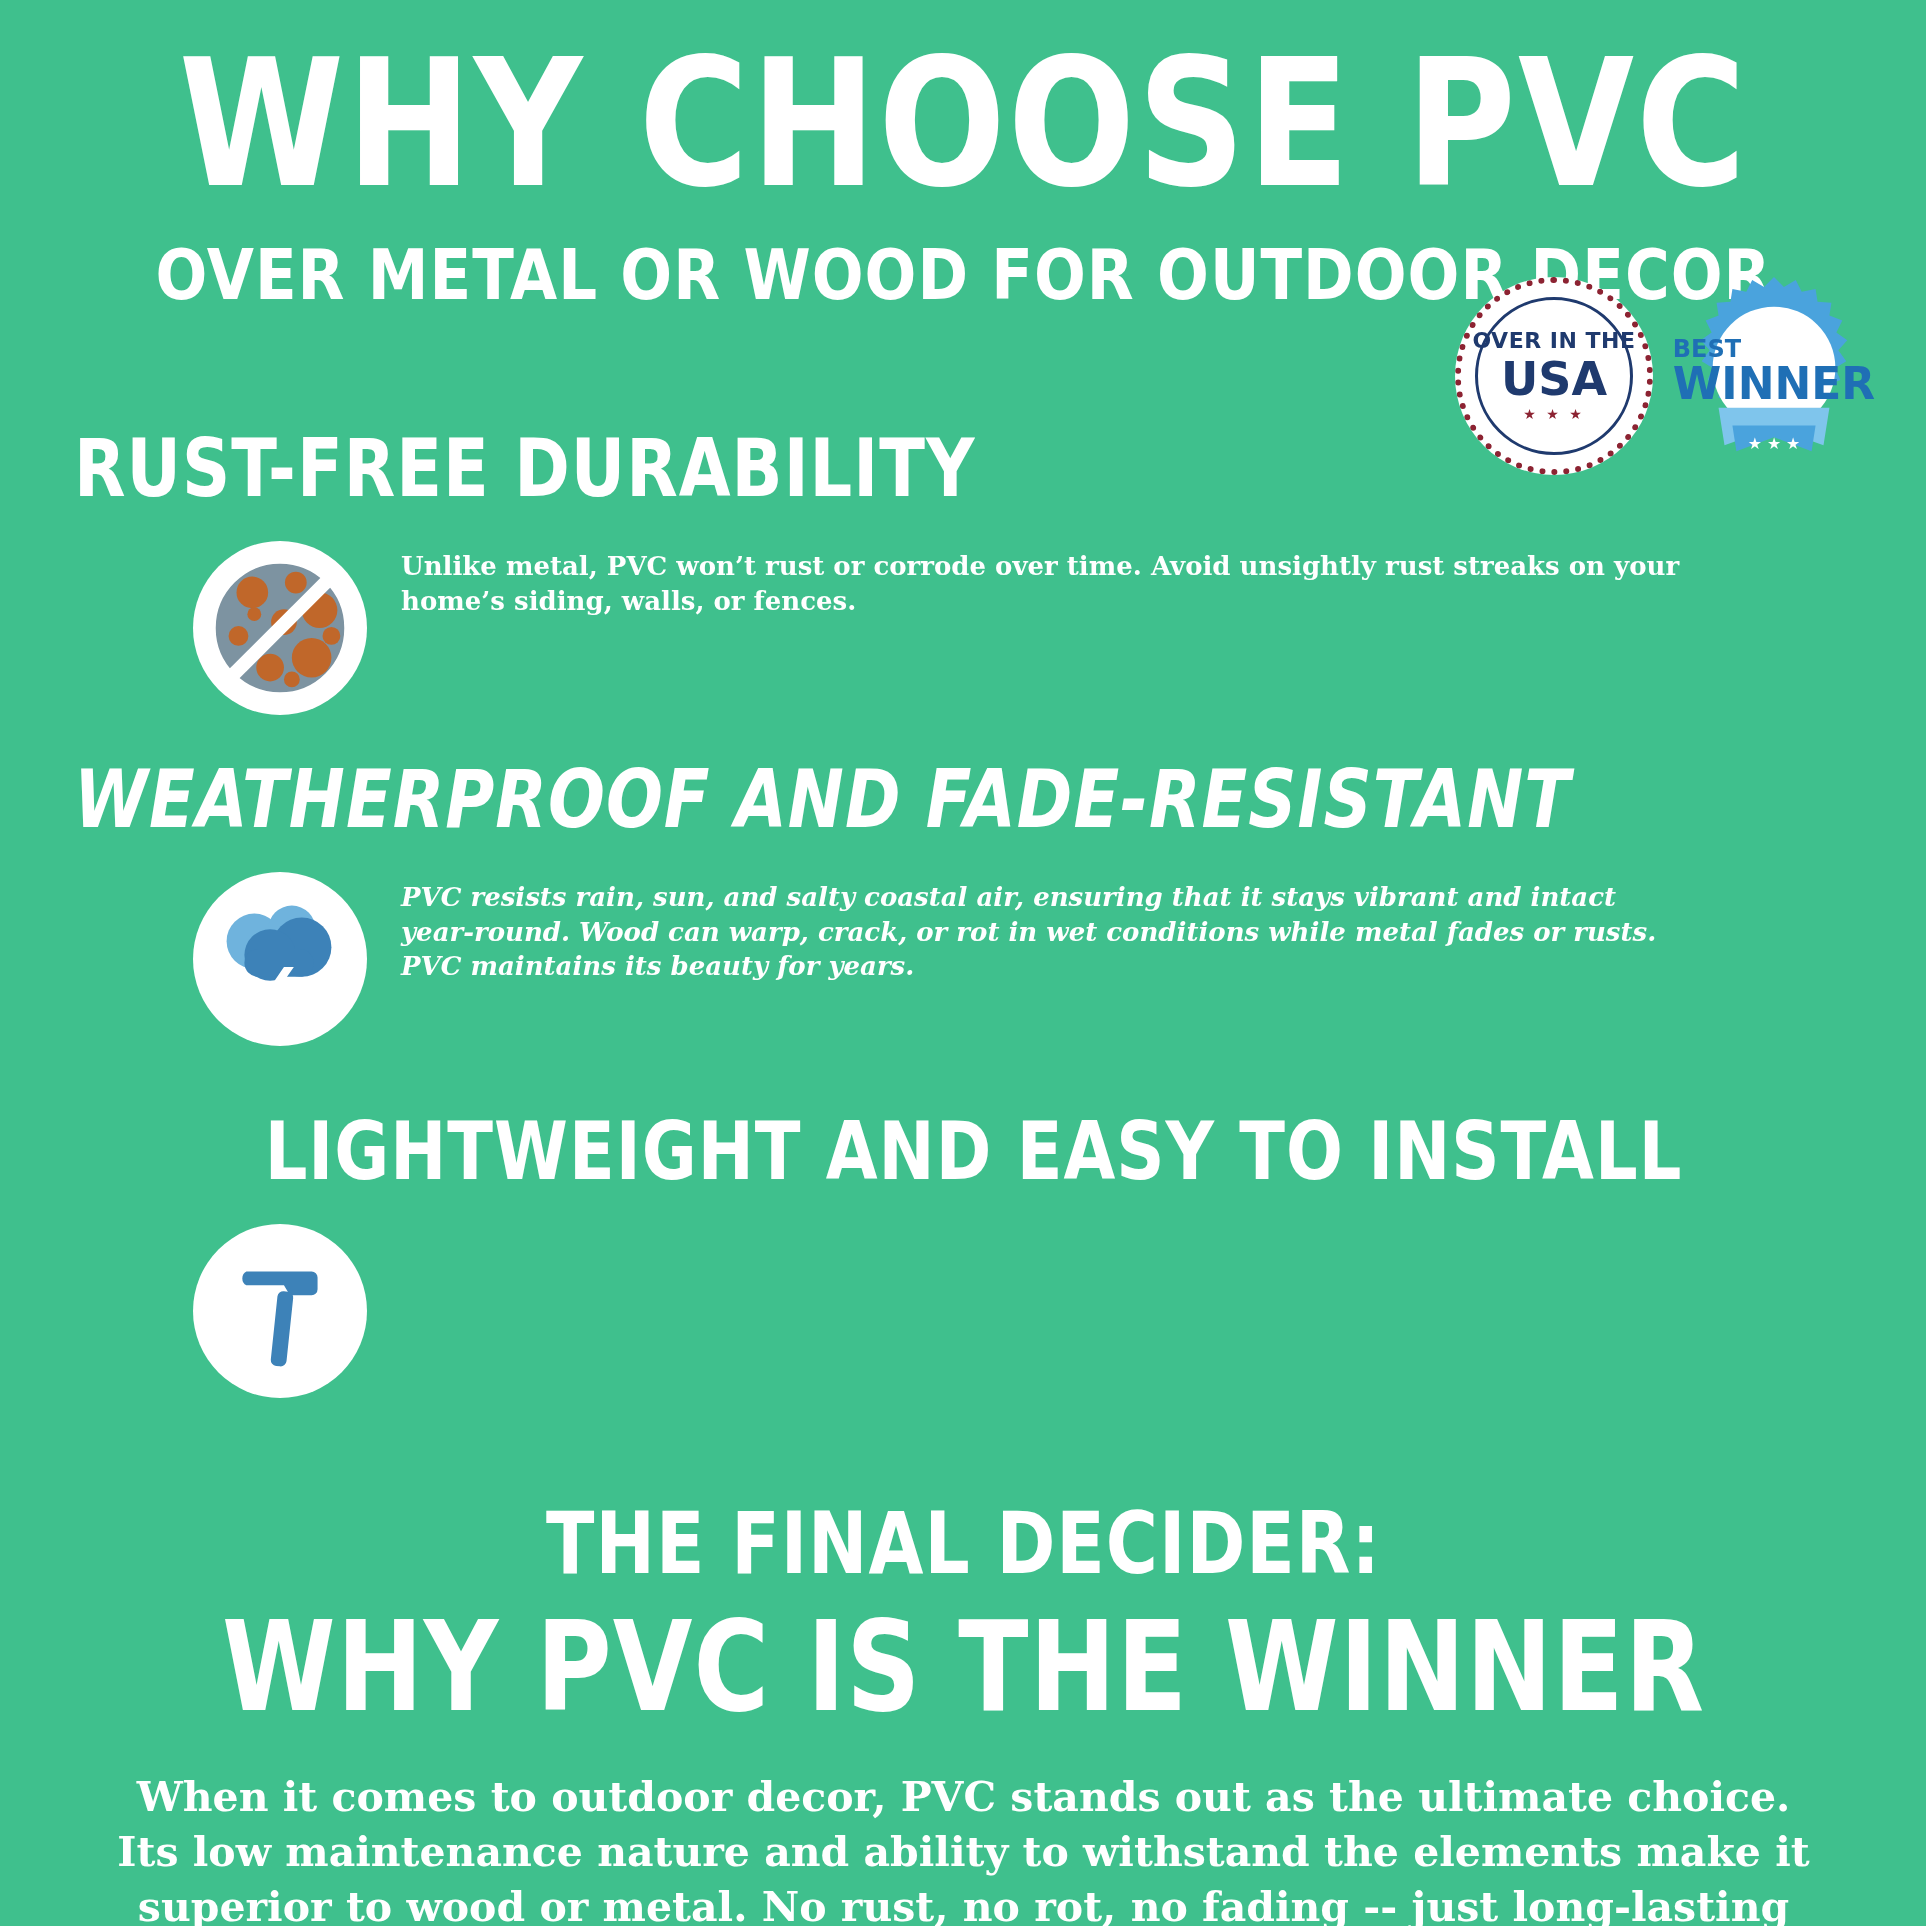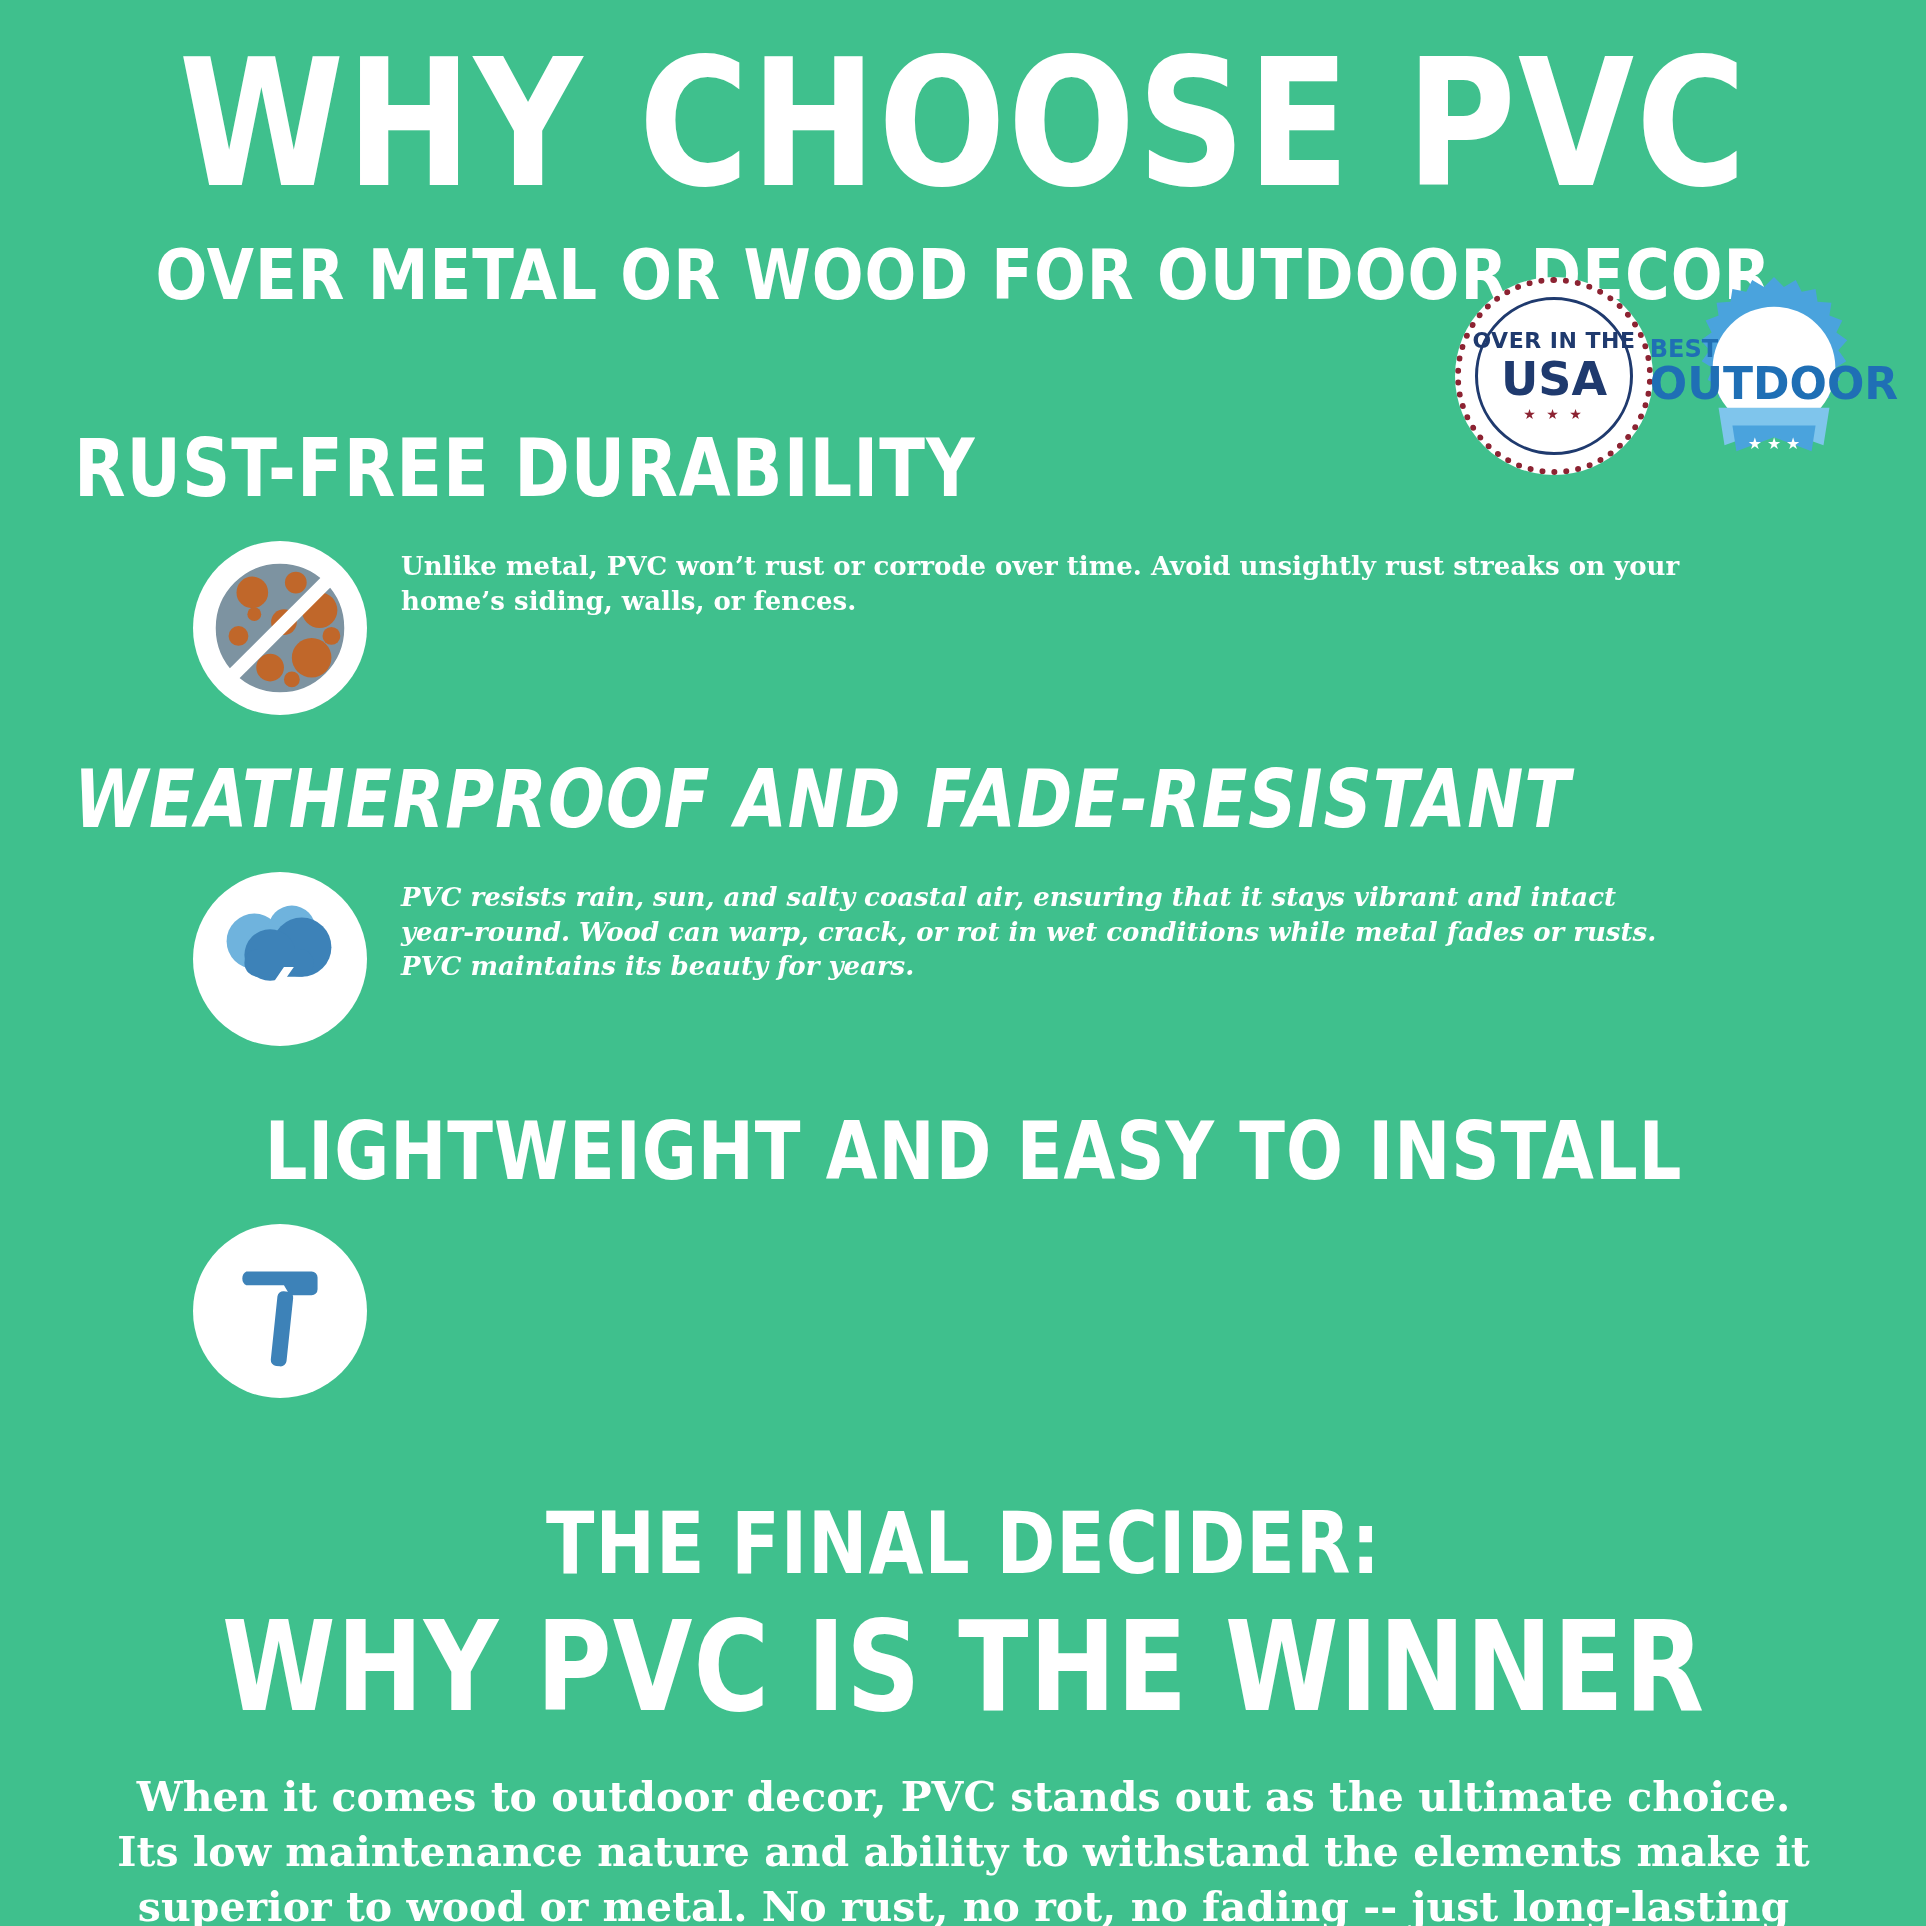--- a/index.html
+++ b/index.html
@@ -230,21 +230,21 @@
           <circle r="62" fill="#ffffff"></circle>
         </g>
         <g>
           <path d="M44 132 L156 132 L150 170 L100 152 L50 170 Z" fill="#7fc5ec"></path>
           <path d="M58 150 L142 150 L138 176 L100 162 L62 176 Z" fill="#4aa3dd"></path>
           <text x="100" y="174" text-anchor="middle" fill="#ffffff" font-size="16" font-family="DejaVu Sans, sans-serif">★ ★ ★</text>
         </g>
       </svg>
       <div class="txt">
         <div class="best">BEST</div>
-        <div class="quality">OUTDOOR</div>
+        <div class="quality">WINNER</div>
       </div>
     </div>
 
   </div>
 
   <div class="section" id="sec-rust">
     <div class="section-heading">RUST-FREE DURABILITY</div>
     <div class="section-body">
       <div class="icon-circle">
         <svg width="174" height="174" viewBox="0 0 176 176">

